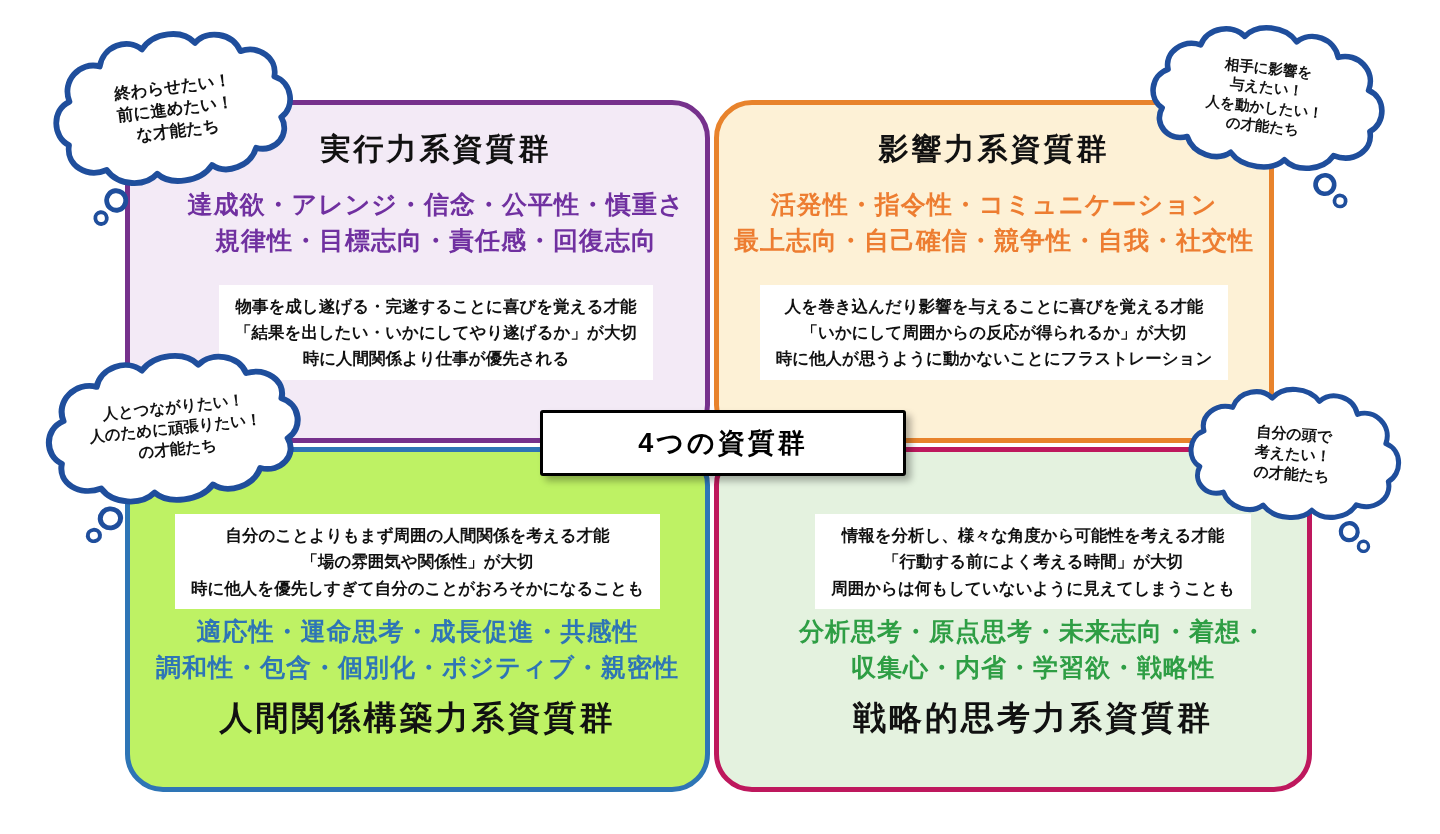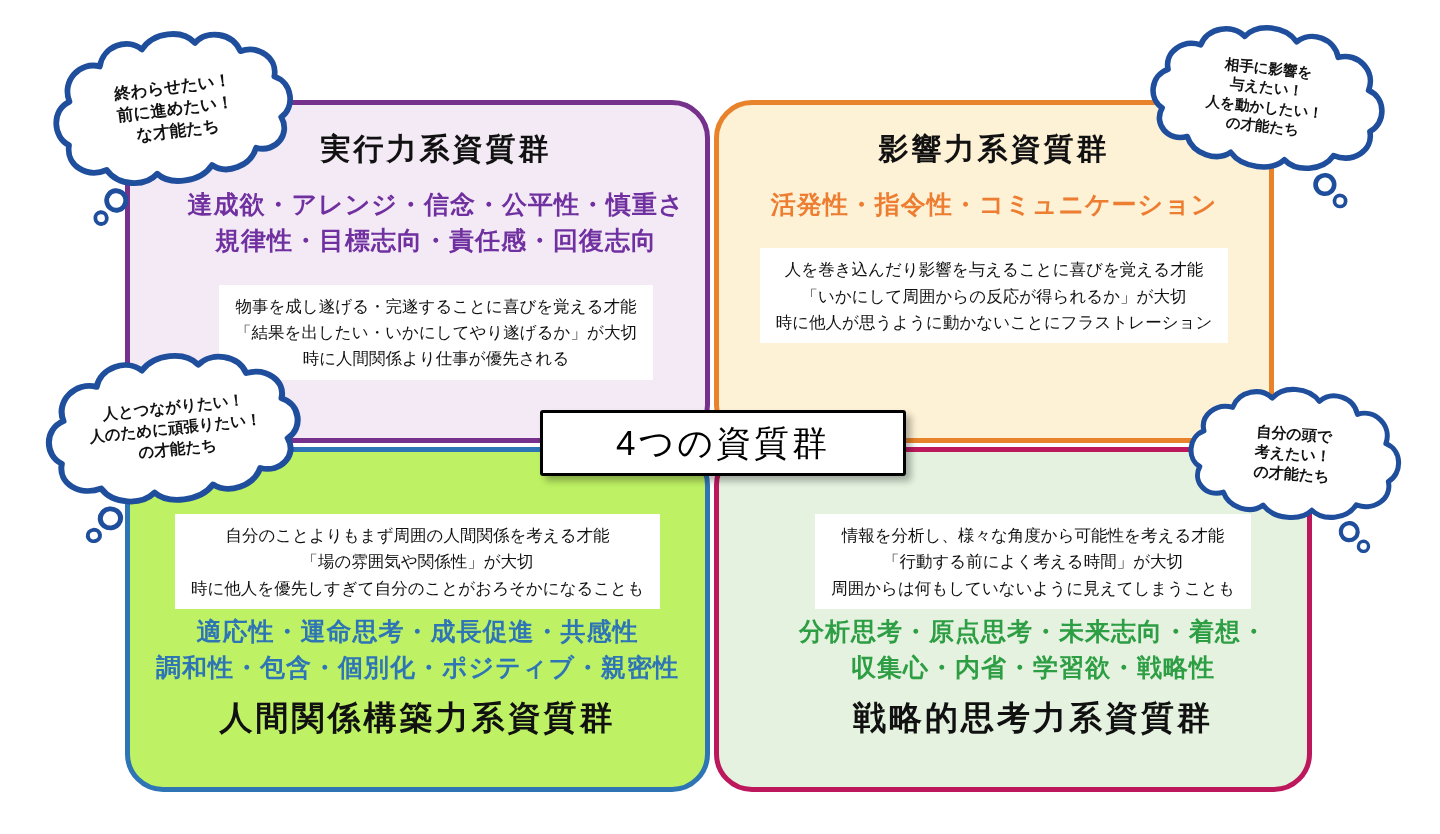--- a/index.html
+++ b/index.html
@@ -50,39 +50,39 @@
   .quad-bottom .talents { margin-top: 4px; }
   .quad-tl .talents { color: #7030A0; }
   .quad-tr .talents { color: #ED7D31; }
   .quad-bl .talents { color: #2E75B6; }
   .quad-br .talents { color: #2E9E44; }
 
   .desc-box {
     background: #ffffff;
     padding: 8px 16px;
     text-align: center;
-    font-weight: normal;
+    font-weight: bold;
     font-size: 16.5px;
     line-height: 1.6;
     color: #111111;
     white-space: nowrap;
   }
   .quad-top .desc-box { margin-top: 26px; }
   .quad-bottom .desc-box { margin-top: 62px; }
 
   
   .center-label {
     position: absolute;
     left: 540px; top: 410px;
     width: 366px; height: 66px;
     background: #ffffff;
     border: 3px solid #000000;
     border-radius: 3px;
     display: flex; align-items: center; justify-content: center;
-    font-size: 35px; font-weight: normal; color: #000000;
+    font-size: 27px; font-weight: bold; color: #000000;
     letter-spacing: 3px;
     z-index: 30;
     box-shadow: 5px 5px 7px rgba(0,0,0,0.3);
   }
 
   
   .cloud { position: absolute; z-index: 20; }
   .cloud-svg { position: absolute; left: 0; top: 0; width: 100%; height: 100%; }
   .cloud-svg.mirror { transform: scaleX(-1); }
   .cloud-text {
@@ -119,20 +119,21 @@
         <div>時に人間関係より仕事が優先される</div>
       </div>
     </div>
   </div>
 
   <div class="quad quad-tr">
     <div class="quad-inner quad-top">
       <div class="q-title">影響力系資質群</div>
       <div class="talents">
         <div>活発性・指令性・コミュニケーション</div>
+        <div>最上志向・自己確信・競争性・自我・社交性</div>
       </div>
       <div class="desc-box">
         <div>人を巻き込んだり影響を与えることに喜びを覚える才能</div>
         <div>「いかにして周囲からの反応が得られるか」が大切</div>
         <div>時に他人が思うように動かないことにフラストレーション</div>
       </div>
     </div>
   </div>
 
   <div class="quad quad-bl">

